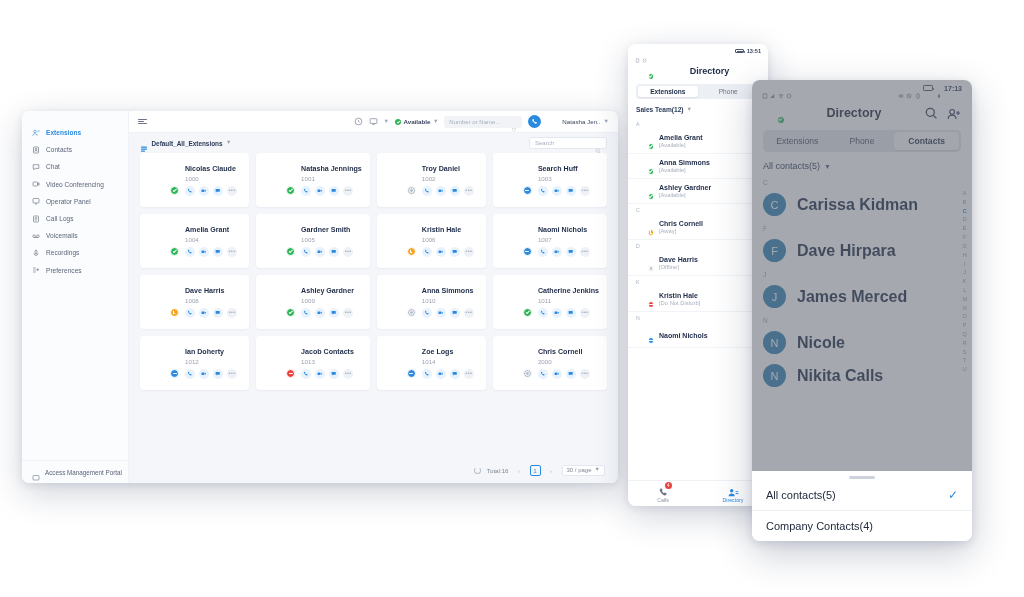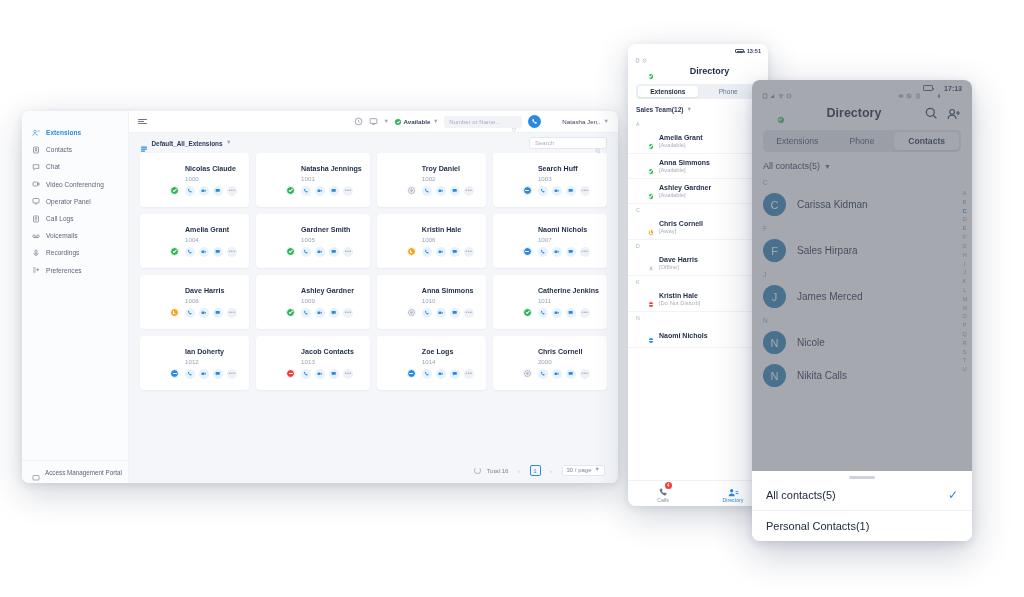--- a/index.html
+++ b/index.html
@@ -236,21 +236,21 @@
   .pfilter .cv { font-size: 7px; color: #5a6477; }
 
   .plist { flex: 1; position: relative; overflow: hidden; }
   .psec { font-size: 6.4px; color: #9aa3b3; padding: 4px 11px 2px; }
   .prow { display: flex; align-items: center; gap: 11px; padding: 5px 11px; }
   .prow .lav {
     width: 23px; height: 23px; border-radius: 50%; background: #2f7fb5;
     color: #fff; font-size: 11px; display: flex; align-items: center; justify-content: center;
     flex: 0 0 23px;
   }
-  .prow .nm { font-size: 10px; color: #1e2b48; }
+  .prow .nm { font-size: 16px; color: #1e2b48; font-weight: bold; }
   .pindex {
     position: absolute; right: 5px; top: 14px; display: flex; flex-direction: column;
     align-items: center; gap: .3px; z-index: 3;
   }
   .pindex span { font-size: 5.5px; color: #9aa3b3; line-height: 1.55; }
   .pindex span.on { color: #2b8ae0; font-weight: 700; }
 
   .sheet { background: #fff; border-radius: 10px 10px 0 0; z-index: 10; position: relative; }
   .sheet .grab { width: 26px; height: 2.6px; border-radius: 2px; background: #cdd3dd; margin: 5px auto 0; }
   .sheet .si {
@@ -1079,21 +1079,21 @@
       <div class="plist">
         <div id="phList">
             <div class="psec">C</div>
             <div class="prow">
               <span class="lav">C</span>
               <span class="nm">Carissa Kidman</span>
             </div>
             <div class="psec">F</div>
             <div class="prow">
               <span class="lav">F</span>
-              <span class="nm">Sales Hirpara</span>
+              <span class="nm">Dave Hirpara</span>
             </div>
             <div class="psec">J</div>
             <div class="prow">
               <span class="lav">J</span>
               <span class="nm">James Merced</span>
             </div>
             <div class="psec">N</div>
             <div class="prow">
               <span class="lav">N</span>
               <span class="nm">Nicole</span>
@@ -1130,19 +1130,19 @@
     </div>
 
     <div class="sheet">
       <div class="grab"></div>
       <div id="phSheet">
           <div class="si">
             <span>All contacts(5)</span>
             <span class="ck">✓</span>
           </div>
           <div class="si">
-            <span>Personal Contacts(1)</span>
+            <span>Company Contacts(4)</span>
           </div>
         </div>
     </div>
   </div>
 
 </div>
 
 </body></html>

